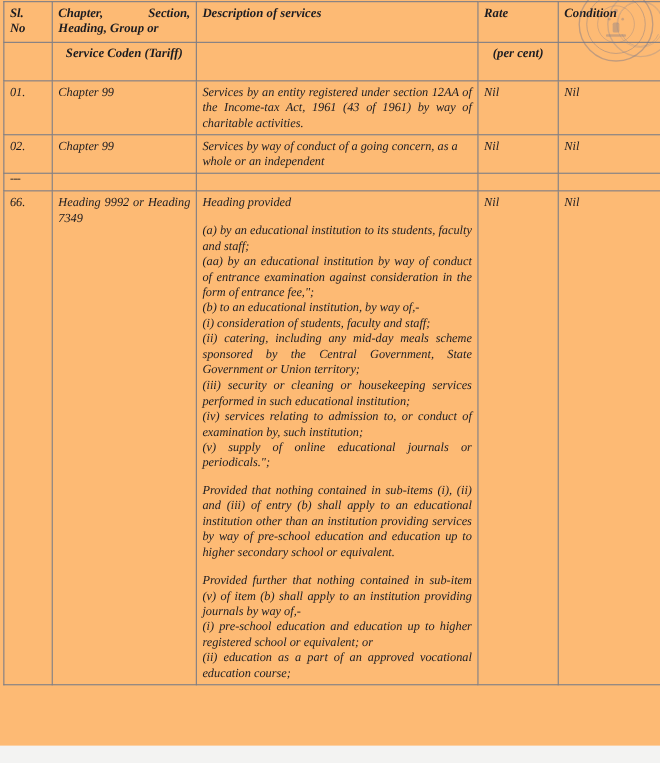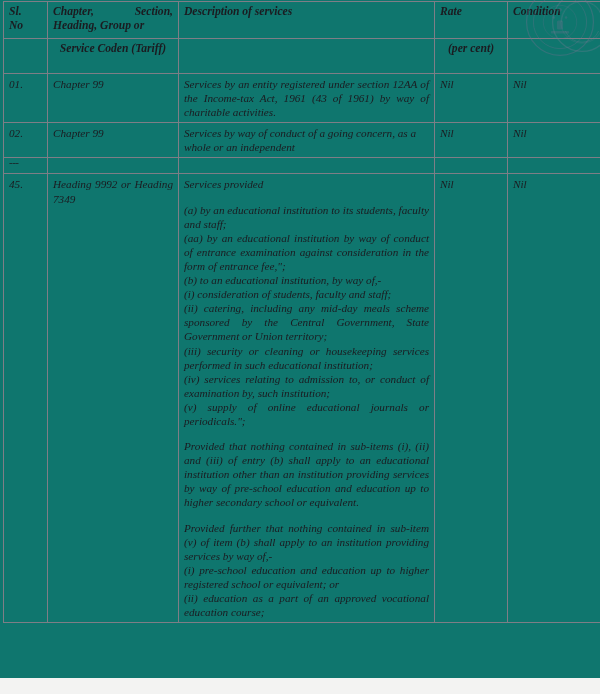--- a/index.html
+++ b/index.html
@@ -15,21 +15,21 @@
     color: #1b1b20;
     position: relative;
   }
 
   
   #page {
     position: absolute;
     left: 0; top: 0;
     width: 600px;
     height: 678px;
-    background: #0f766e;
+    background: #fdba74;
     overflow: hidden;
   }
   #page-bottom-strip {
     position: absolute;
     left: 0; top: 678px;
     width: 600px; height: 16px;
     background: #f3f3f2;
   }
 
   
@@ -169,37 +169,37 @@
       <td class="c-sl">
             <span class="dash">---</span>
           </td>
       <td class="c-chap"></td>
       <td class="c-desc"></td>
       <td class="c-rate"></td>
       <td class="c-cond"></td>
     </tr>
 
     <tr>
-      <td class="c-sl">45.</td>
+      <td class="c-sl">66.</td>
       <td class="c-chap just-full">Heading 9992 or Heading 7349</td>
       <td class="c-desc">
-        <p class="para">Services provided</p>
+        <p class="para">Heading provided</p>
         <div class="gap"></div>
         <p class="para just">(a) by an educational institution to its students, faculty and staff;</p>
         <p class="para just">(aa) by an educational institution by way of conduct of entrance examination against consideration in the form of entrance fee,";</p>
         <p class="para just">(b) to an educational institution, by way of,-</p>
         <p class="para just">(i) consideration of students, faculty and staff;</p>
         <p class="para just">(ii) catering, including any mid-day meals scheme sponsored by the Central Government, State Government or Union territory;</p>
         <p class="para just">(iii) security or cleaning or housekeeping services performed in such educational institution;</p>
         <p class="para just">(iv) services relating to admission to, or conduct of examination by, such institution;</p>
         <p class="para just">(v) supply of online educational journals or periodicals.";</p>
         <div class="gap"></div>
         <p class="para just">Provided that nothing contained in sub-items (i), (ii) and (iii) of entry (b) shall apply to an educational institution other than an institution providing services by way of pre-school education and education up to higher secondary school or equivalent.</p>
         <div class="gap"></div>
-        <p class="para just">Provided further that nothing contained in sub-item (v) of item (b) shall apply to an institution providing services by way of,-</p>
+        <p class="para just">Provided further that nothing contained in sub-item (v) of item (b) shall apply to an institution providing journals by way of,-</p>
         <p class="para just">(i) pre-school education and education up to higher registered school or equivalent; or</p>
         <p class="para just">(ii) education as a part of an approved vocational education course;</p>
       </td>
       <td class="c-rate">Nil</td>
       <td class="c-cond">Nil</td>
     </tr>
 
   </tbody>
     </table>
 </div>

